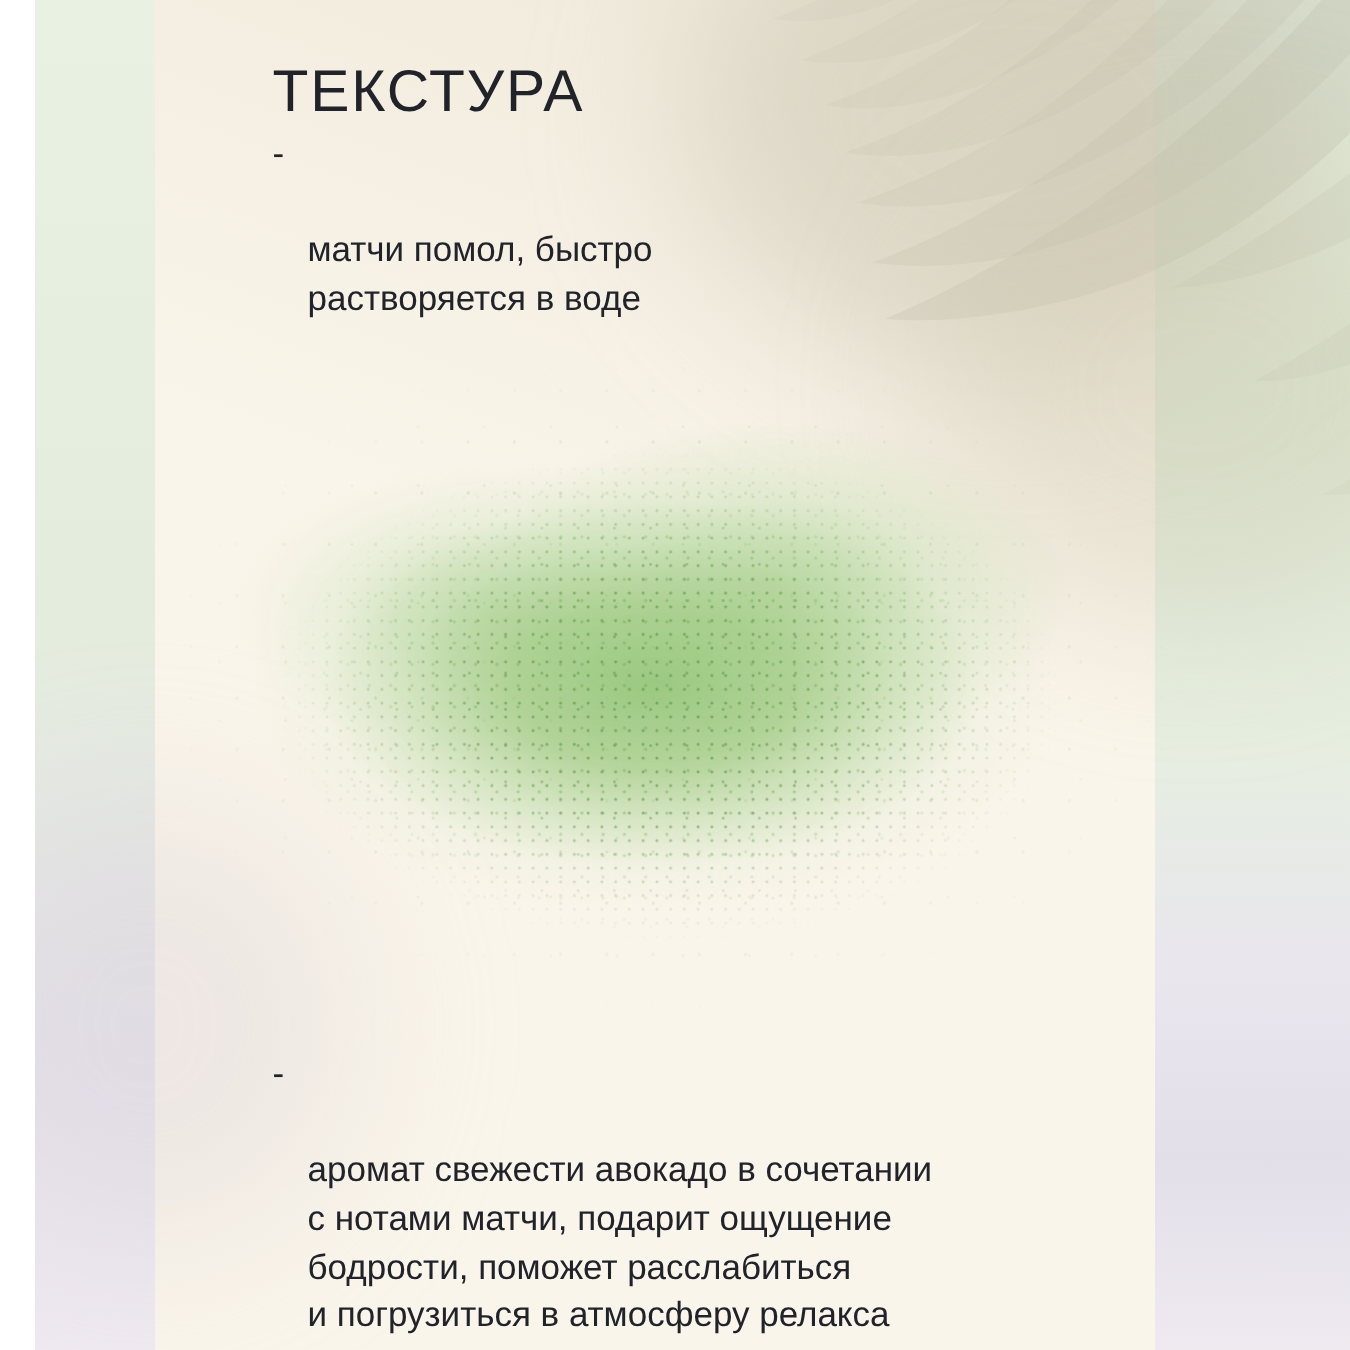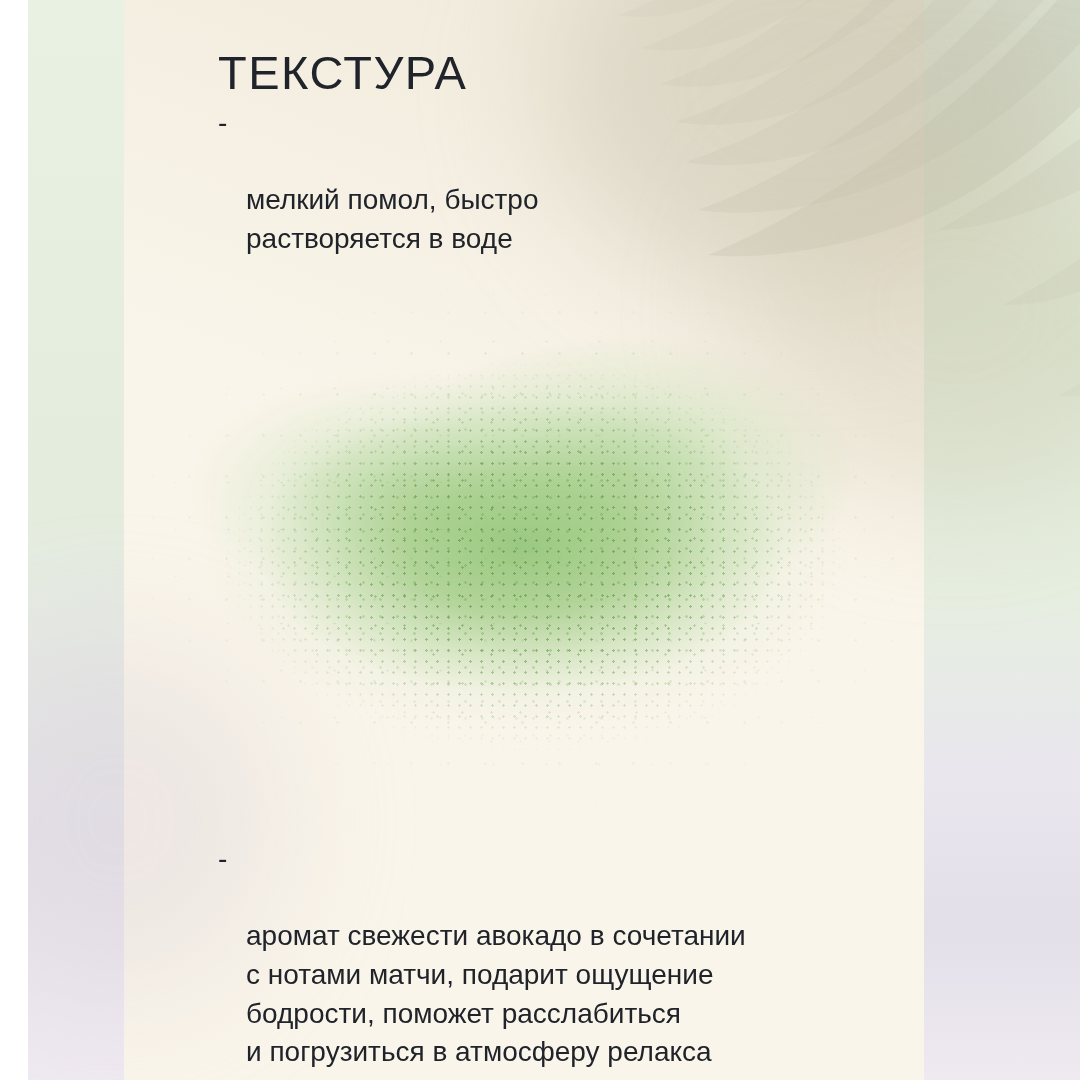--- a/index.html
+++ b/index.html
@@ -217,21 +217,21 @@
   <div class="powder">
     <div class="powder-core"></div>
     <div class="powder-grain"></div>
     <div class="powder-scatter"></div>
   </div>
 
   <div class="block block-texture">
     <h2 class="heading">ТЕКСТУРА</h2>
     <p class="desc">
       <span class="dash">-</span>
-      <span>мелкий помол, быстро
+      <span>матчи помол, быстро
 растворяется в воде</span>
     </p>
   </div>
 
   <div class="block block-aroma">
     <p class="desc">
       <span class="dash">-</span>
       <span>аромат свежести авокадо в сочетании
 с нотами матчи, подарит ощущение
 бодрости, поможет расслабиться

